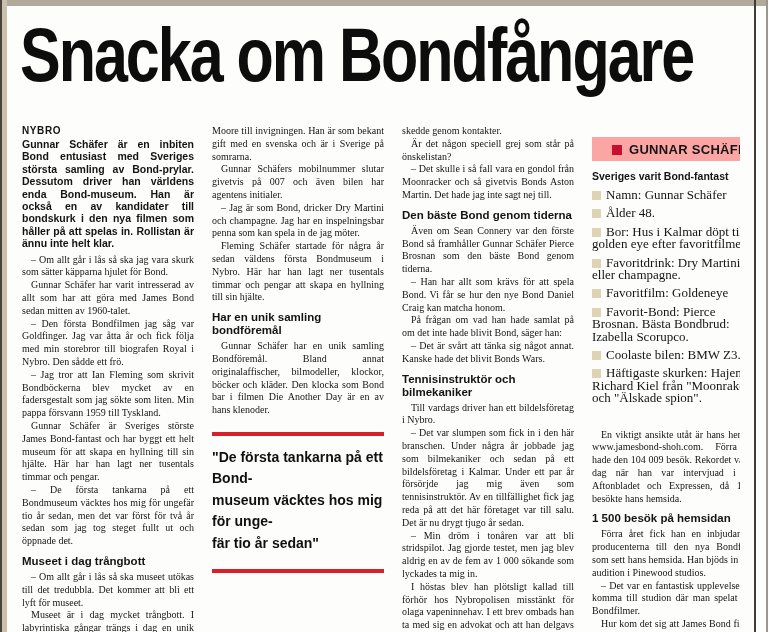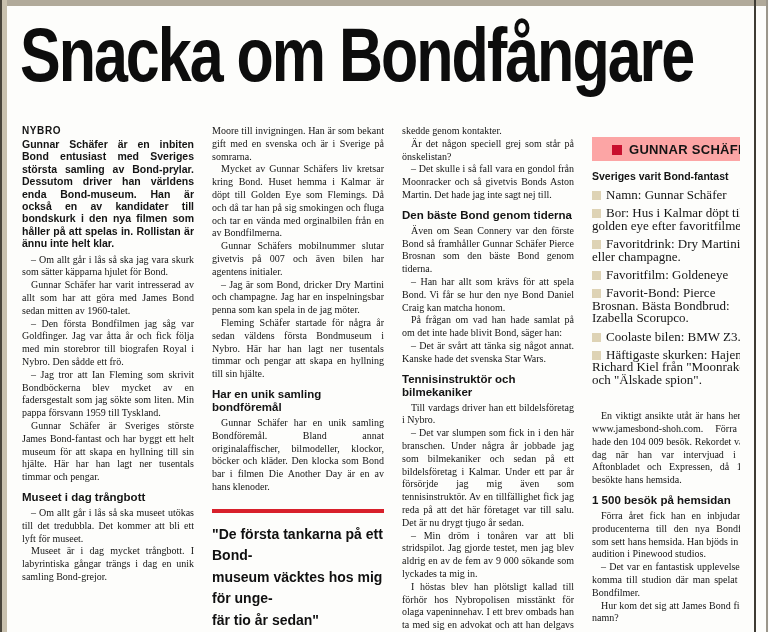--- a/index.html
+++ b/index.html
@@ -90,29 +90,29 @@
   <div class="cols">
 
     <div class="col">
       <div class="kicker">NYBRO</div>
       <div class="lead">Gunnar Schäfer är en inbiten Bond entusiast med Sveriges största samling av Bond-prylar. Dessutom driver han världens enda Bond-museum. Han är också en av kandidater till bondskurk i den nya filmen som håller på att spelas in. Rollistan är ännu inte helt klar.</div>
       <div class="p">– Om allt går i lås så ska jag vara skurk som sätter käpparna hjulet för Bond.</div>
       <div class="p">Gunnar Schäfer har varit intresserad av allt som har att göra med James Bond sedan mitten av 1960-talet.</div>
       <div class="p">– Den första Bondfilmen jag såg var Goldfinger. Jag var åtta år och fick följa med min storebror till biografen Royal i Nybro. Den sådde ett frö.</div>
       <div class="p">– Jag tror att Ian Fleming som skrivit Bondböckerna blev mycket av en fadersgestalt som jag sökte som liten. Min pappa försvann 1959 till Tyskland.</div>
       <div class="p">Gunnar Schäfer är Sveriges störste James Bond-fantast och har byggt ett helt museum för att skapa en hyllning till sin hjälte. Här har han lagt ner tusentals timmar och pengar.</div>
+      <div class="p">– De första tankarna på ett Bondmuseum väcktes hos mig för ungefär tio år sedan, men det var först för två år sedan som jag tog steget fullt ut och öppnade det.</div>
       <div class="subhead">Museet i dag trångbott</div>
       <div class="p">– Om allt går i lås så ska museet utökas till det tredubbla. Det kommer att bli ett lyft för museet.</div>
       <div class="p">Museet är i dag mycket trångbott. I labyrintiska gångar trängs i dag en unik samling Bond-grejor.</div>
 
     </div>
 
     <div class="col">
       <div class="p cont">Moore till invigningen. Han är som bekant gift med en svenska och är i Sverige på somrarna.</div>
-      <div class="p">Mycket av Gunnar Schäfers liv kretsar kring Bond. Huset hemma i Kalmar är döpt till Golden Eye som Flemings. Då och då tar han på sig smokingen och fluga och tar en vända med orginalbilen från en av Bondfilmerna.</div>
       <div class="p">Gunnar Schäfers mobilnummer slutar givetvis på 007 och även bilen har agentens initialer.</div>
       <div class="p">– Jag är som Bond, dricker Dry Martini och champagne. Jag har en inspelningsbar penna som kan spela in de jag möter.</div>
       <div class="p">Fleming Schäfer startade för några år sedan väldens första Bondmuseum i Nybro. Här har han lagt ner tusentals timmar och pengar att skapa en hyllning till sin hjälte.</div>
       <div class="subhead">Har en unik samling bondföremål</div>
       <div class="p">Gunnar Schäfer har en unik samling Bondföremål. Bland annat originalaffischer, bilmodeller, klockor, böcker och kläder. Den klocka som Bond bar i filmen Die Another Day är en av hans klenoder.</div>
       <div class="pullquote">
         <div class="pq-rule"></div>
         <div class="pq-text">"De första tankarna på ett Bond-
 museum väcktes hos mig för unge-
 fär tio år sedan"</div>
@@ -122,37 +122,38 @@
     </div>
 
     <div class="col">
       <div class="p cont">skedde genom kontakter.</div>
       <div class="p">Är det någon speciell grej som står på önskelistan?</div>
       <div class="p">– Det skulle i så fall vara en gondol från Moonracker och så givetvis Bonds Aston Martin. Det hade jag inte sagt nej till.</div>
       <div class="subhead">Den bäste Bond genom tiderna</div>
       <div class="p">Även om Sean Connery var den förste Bond så framhåller Gunnar Schäfer Pierce Brosnan som den bäste Bond genom tiderna.</div>
       <div class="p">– Han har allt som krävs för att spela Bond. Vi får se hur den nye Bond Daniel Craig kan matcha honom.</div>
       <div class="p">På frågan om vad han hade samlat på om det inte hade blivit Bond, säger han:</div>
-      <div class="p">– Det är svårt att tänka sig något annat. Kanske hade det svenska Star Wars.</div>
+      <div class="p">– Det är svårt att tänka sig något annat. Kanske hade det blivit Bonds Wars.</div>
       <div class="subhead">Tennisinstruktör och bilmekaniker</div>
       <div class="p">Till vardags driver han ett bildelsföretag i Nybro.</div>
       <div class="p">– Det var slumpen som fick in i den här branschen. Under några år jobbade jag som bilmekaniker och sedan på ett bildelsföretag i Kalmar. Under ett par år försörjde jag mig även som tennisinstruktör. Av en tillfällighet fick jag reda på att det här företaget var till salu. Det är nu drygt tjugo år sedan.</div>
-      <div class="p">– Min dröm i tonåren var att bli stridspilot. Jag gjorde testet, men jag blev aldrig en av de fem av 9 000 sökande som lyckades ta mig in.</div>
+      <div class="p">– Min dröm i tonåren var att bli stridspilot. Jag gjorde testet, men jag blev aldrig en av de fem av 1 000 sökande som lyckades ta mig in.</div>
       <div class="p">I höstas blev han plötsligt kallad till förhör hos Nybropolisen misstänkt för olaga vapeninnehav. I ett brev ombads han ta med sig en advokat och att han delgavs misstanke om olaga vapeninnehav. Bakgrunden var att han hade anmält att flera pistoler stulits vid ett inbrott i museet i maj förra året.</div>
 
     </div>
 
     <div class="col">
       <div class="factbox">
         <div class="fb-header">
           <span class="fb-square"></span>
           <span class="fb-title">GUNNAR SCHÄFER</span>
         </div>
         <div class="fb-subtitle">Sveriges varit Bond-fantast</div>
         <div class="fb-item"><span class="fb-bullet"></span><span>Namn: Gunnar Schäfer</span></div>
+        <div class="fb-item"><span class="fb-bullet"></span><span>Ålder 48.</span></div>
         <div class="fb-item"><span class="fb-bullet"></span><span>Bor: Hus i Kalmar döpt till golden eye efter favoritfilmen.</span></div>
         <div class="fb-item"><span class="fb-bullet"></span><span>Favoritdrink: Dry Martini eller champagne.</span></div>
         <div class="fb-item"><span class="fb-bullet"></span><span>Favoritfilm: Goldeneye</span></div>
         <div class="fb-item"><span class="fb-bullet"></span><span>Favorit-Bond: Pierce Brosnan. Bästa Bondbrud: Izabella Scorupco.</span></div>
         <div class="fb-item"><span class="fb-bullet"></span><span>Coolaste bilen: BMW Z3.</span></div>
         <div class="fb-item"><span class="fb-bullet"></span><span>Häftigaste skurken: Hajen, Richard Kiel från "Moonraker" och "Älskade spion".</span></div>
       </div>
       <div class="p">En viktigt ansikte utåt är hans hemsida, www.jamesbond-shoh.com. Förra året hade den 104 009 besök. Rekordet var den dag när han var intervjuad i både Aftonbladet och Expressen, då 1 500 besökte hans hemsida.</div>
       <div class="subhead">1 500 besök på hemsidan</div>
       <div class="p">Förra året fick han en inbjudan från producenterna till den nya Bondfilmen som sett hans hemsida. Han bjöds in till en audition i Pinewood studios.</div>

